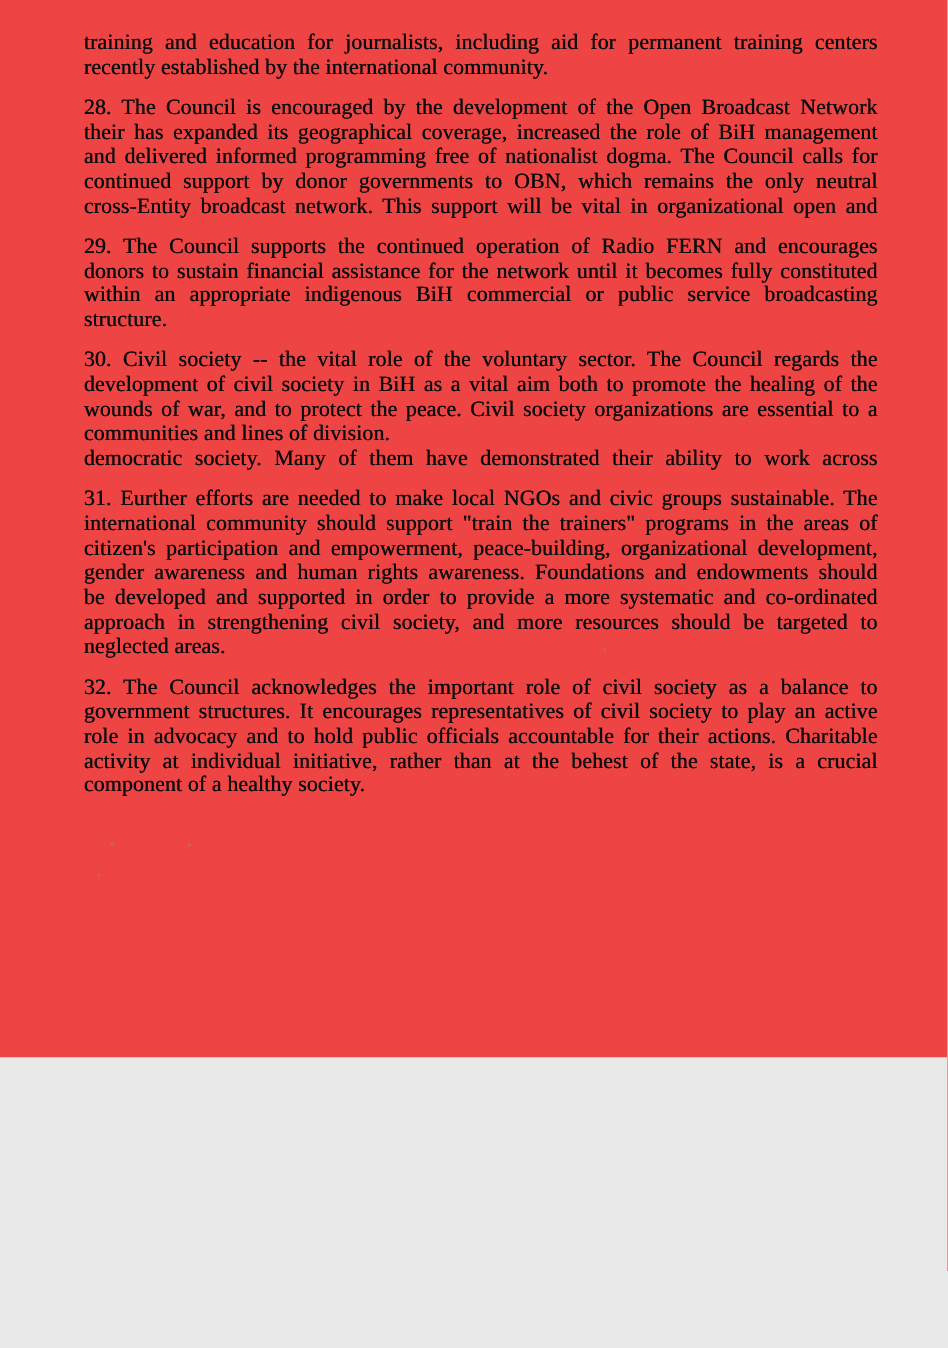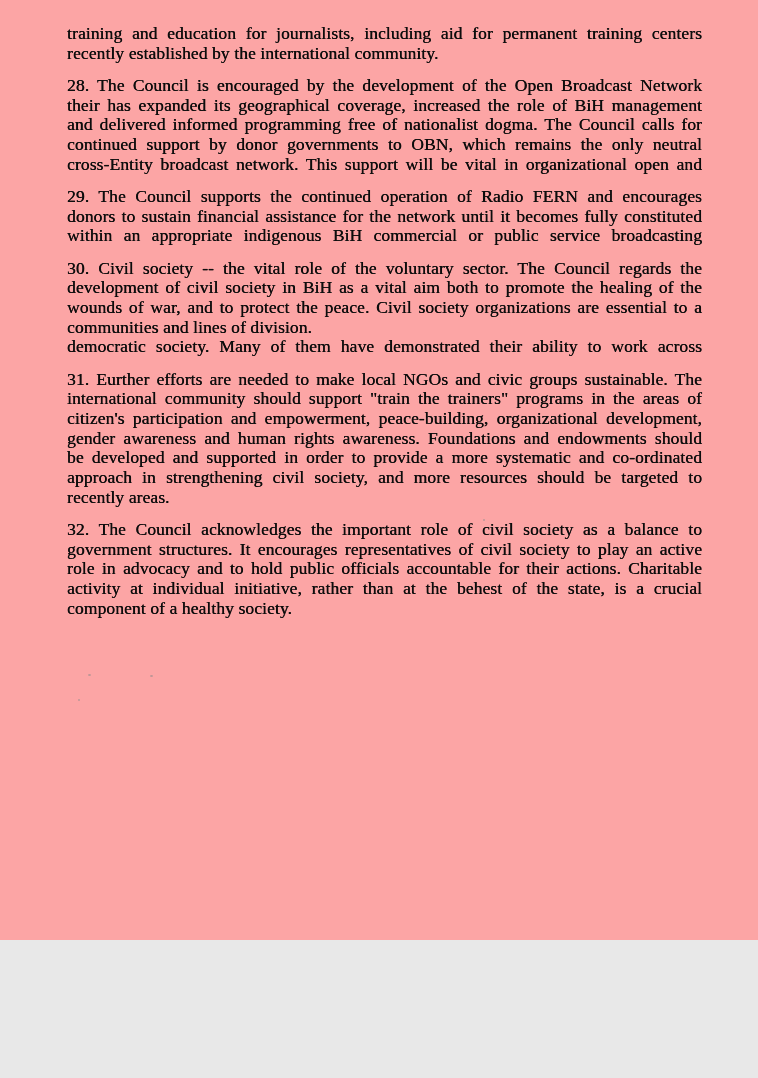--- a/index.html
+++ b/index.html
@@ -3,22 +3,22 @@
 <meta charset="utf-8">
 <style>
   html, body {
     margin: 0;
     padding: 0;
     background: #e8e8e8;
   }
   .page {
     position: relative;
     width: 758px;
-    height: 940px;
-    background: #fca5a5;
+    height: 846px;
+    background: #ef4444;
     overflow: hidden;
     font-family: "Liberation Serif", "DejaVu Serif", serif;
     color: #0d0d0d;
   }
   .textblock {
     position: absolute;
     left: 67px;
     top: 24px;
     width: 635px;
   }
@@ -71,38 +71,39 @@
       <div class="line">their  has expanded its geographical coverage, increased the role of BiH management</div>
       <div class="line">and delivered  informed programming free of nationalist dogma. The Council calls for</div>
       <div class="line">continued support by donor governments to OBN, which remains the only neutral</div>
       <div class="line">cross-Entity broadcast network. This  support will be vital in organizational open and</div>
     </div>
 
     <div class="para">
       <div class="line">29. The Council supports the continued operation  of Radio FERN and encourages</div>
       <div class="line">donors to sustain financial assistance for the network until it becomes fully constituted</div>
       <div class="line">within an appropriate indigenous BiH commercial or public service broadcasting</div>
+      <div class="line last">structure.</div>
     </div>
 
     <div class="para">
       <div class="line">30. Civil society -- the vital role of the voluntary sector. The Council regards the</div>
       <div class="line">development of civil society  in BiH as a vital aim both to promote the healing of the</div>
       <div class="line">wounds of  war, and to protect the peace. Civil society organizations are essential to a</div>
       <div class="line last">communities and lines of division.</div>
       <div class="line">democratic society. Many of them have demonstrated their ability to work across</div>
     </div>
 
     <div class="para">
       <div class="line">31. Eurther efforts  are needed to make local NGOs and civic groups sustainable. The</div>
       <div class="line">international community should support  "train the trainers" programs in the areas of</div>
       <div class="line">citizen's participation and empowerment, peace-building, organizational development,</div>
       <div class="line">gender awareness and  human rights awareness. Foundations and endowments should</div>
       <div class="line">be developed and supported in  order to provide a more systematic and co-ordinated</div>
       <div class="line">approach in strengthening civil society, and more resources should  be targeted to</div>
-      <div class="line last">recently areas.</div>
+      <div class="line last">neglected areas.</div>
     </div>
 
     <div class="para">
       <div class="line">32. The Council acknowledges the important role of civil society  as a balance to</div>
       <div class="line">government structures. It encourages representatives of civil society to play an active</div>
       <div class="line">role in advocacy  and to hold public officials accountable for their actions. Charitable</div>
       <div class="line">activity at individual initiative, rather than at the behest of the state,  is a crucial</div>
       <div class="line last">component of a healthy society.</div>
     </div>
 

